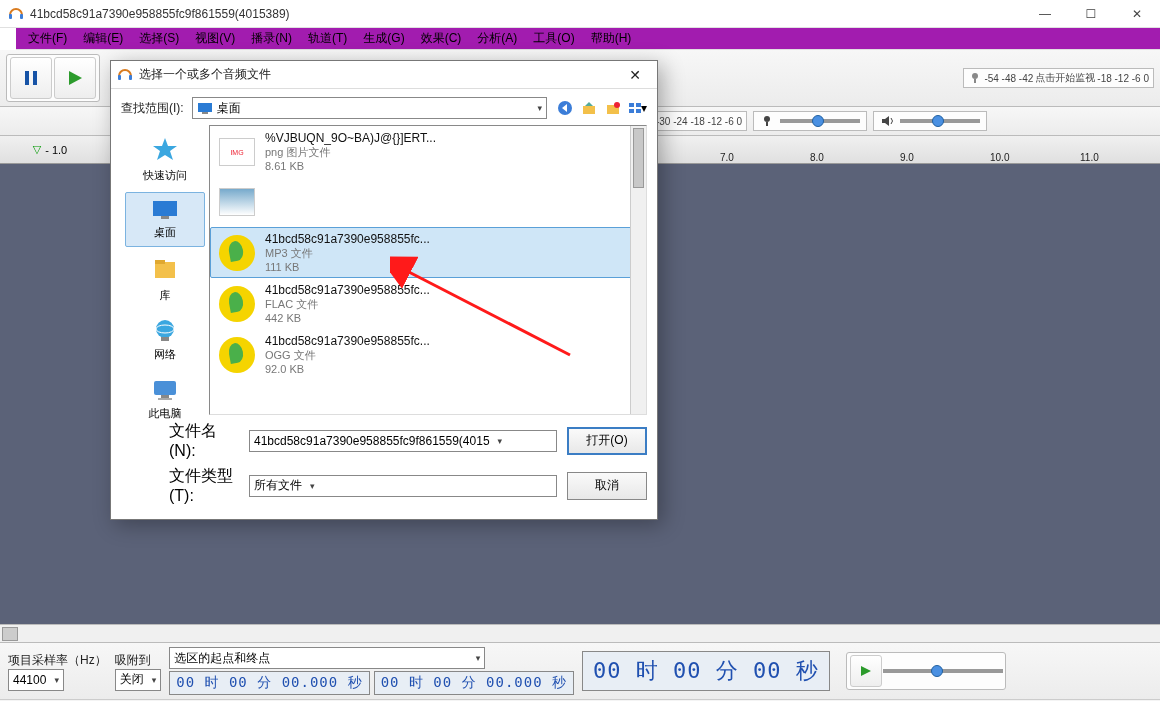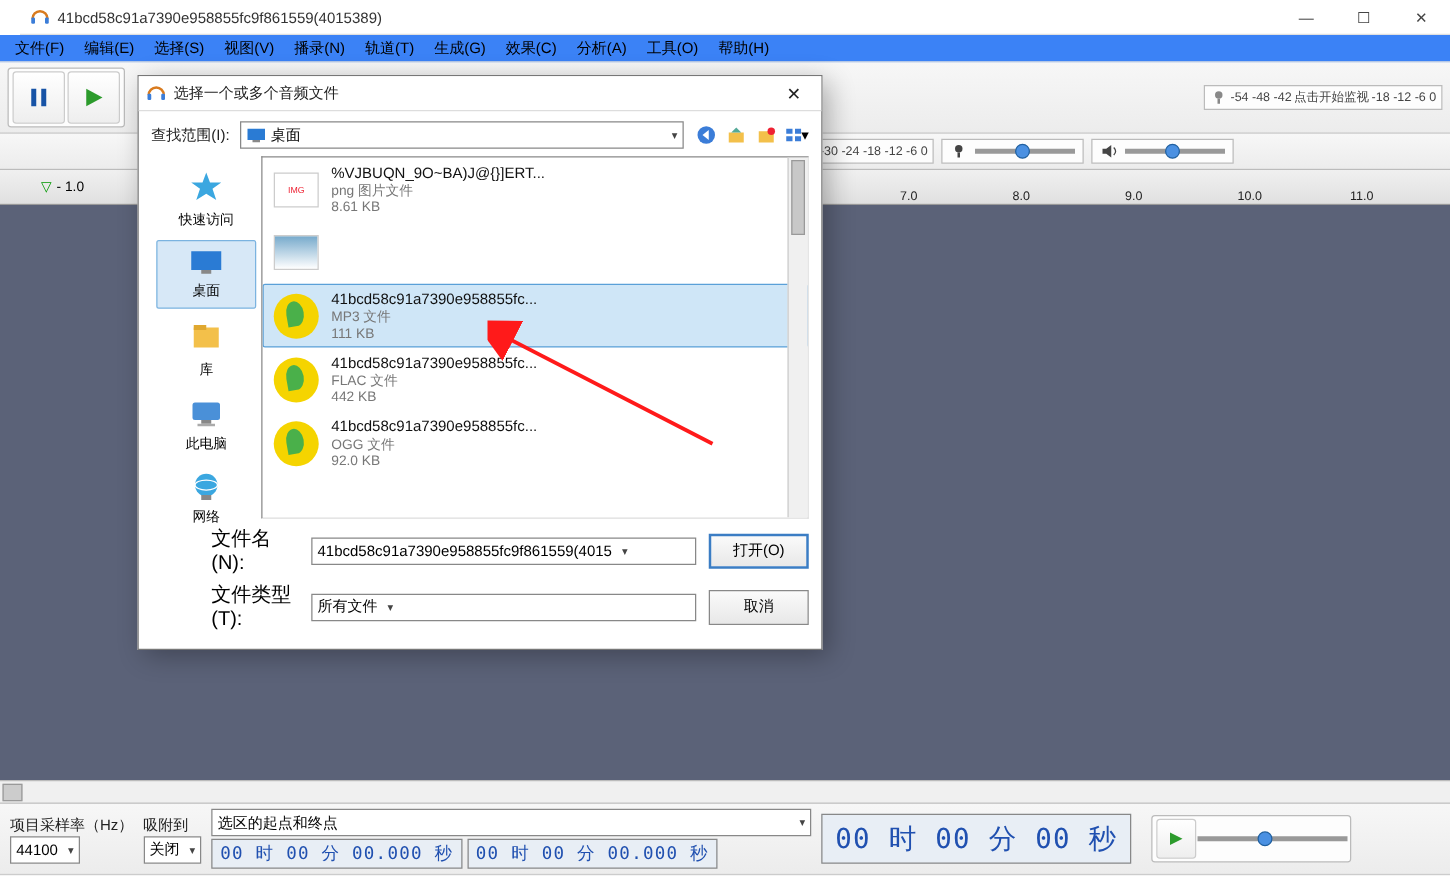--- a/index.html
+++ b/index.html
@@ -1,24 +1,24 @@
 <!DOCTYPE html>
 <html><head>
 <meta charset="utf-8">
 <style>
 * { margin: 0; padding: 0; box-sizing: border-box; font-family: "Microsoft YaHei", "Segoe UI", sans-serif; }
 body { background: #fff; width: 1160px; height: 701px; overflow: hidden; position: relative; font-size: 12px; }
 
-.titlebar { height: 28px; background: #fff; display: flex; align-items: center; padding: 0 0 0 8px; border-bottom: 1px solid #e0e0e0; margin-left: 16px; }
+.titlebar { height: 28px; background: #fff; display: flex; align-items: center; padding: 0 0 0 8px; border-bottom: 1px solid #e0e0e0; }
 .titlebar .app-icon { width: 16px; height: 16px; margin-right: 6px; }
 .titlebar .title { flex: 1; color: #333; font-size: 12px; }
 .titlebar .win-controls { display: flex; }
 .titlebar .win-controls div { width: 46px; height: 28px; display: flex; align-items: center; justify-content: center; color: #444; }
 
-.menubar { height: 22px; background: #3b82f6; display: flex; align-items: flex-start; padding: 0 4px; border-bottom: 1px solid #e0e0e0; font-size: 12px; }
+.menubar { height: 22px; background: #a21caf; display: flex; align-items: flex-start; padding: 0 4px; border-bottom: 1px solid #e0e0e0; font-size: 12px; margin-left: 16px; }
 .menubar span { padding: 2px 8px; }
 
 .toolbar-area { background: linear-gradient(#f7f7f7, #ececec); border-bottom: 1px solid #bbb; padding: 4px 6px; display: flex; flex-wrap: wrap; align-items: center; gap: 4px; }
 .toolbar-group { display: inline-flex; align-items: center; border: 1px solid #bbb; border-radius: 3px; background: #fdfdfd; padding: 2px; margin-right: 4px; }
 .tbtn { width: 32px; height: 32px; display: flex; align-items: center; justify-content: center; border: 1px solid #ccc; border-radius: 3px; background: linear-gradient(#fff, #eee); margin: 0 1px; }
 .tbtn.big { width: 42px; height: 42px; }
 .tbtn svg { display: block; }
 
 .meter-area { display: flex; align-items: center; gap: 6px; font-size: 10px; color: #444; }
 .meter { display: inline-flex; align-items: center; gap: 2px; border: 1px solid #bbb; padding: 2px 4px; background: #fdfdfd; }
@@ -196,21 +196,21 @@
       </div>
   </div>
   <div>
     <div class="field-label">吸附到</div>
     <div class="combo">
         <span>关闭</span>
         <span class="arrow">▾</span>
       </div>
   </div>
   <div style="flex:0 0 auto;">
-    <div class="combo" style="width:480px">
+    <div class="combo" style="width:316px">
         <span>选区的起点和终点</span>
         <span class="arrow" style="margin-left:auto">▾</span>
       </div>
     <div style="display:flex; gap:4px; margin-top:2px;">
       <div class="timereadout">00 时 00 分 00.000 秒</div>
       <div class="timereadout">00 时 00 分 00.000 秒</div>
     </div>
   </div>
   <div class="timereadout big">00 时 00 分 00 秒</div>
   <div class="toolbar-group" style="margin-left:8px;">
@@ -294,33 +294,33 @@
         </div>
         <div class="place">
           <svg width="28" height="28">
               <rect x="4" y="6" width="20" height="16" fill="#f3c04a"></rect>
               <rect x="4" y="4" width="10" height="4" fill="#e0a830"></rect>
             </svg>
           <div>库</div>
         </div>
         <div class="place">
           <svg width="28" height="24">
+              <circle cx="14" cy="10" r="9" fill="#3ba7e0"></circle>
+              <ellipse cx="14" cy="10" rx="9" ry="4" fill="none" stroke="#fff"></ellipse>
+              <rect x="10" y="18" width="8" height="4" fill="#888"></rect>
+            </svg>
+          <div>网络</div>
+        </div>
+        <div class="place">
+          <svg width="28" height="24">
               <rect x="3" y="3" width="22" height="14" fill="#4a90d8" rx="2"></rect>
               <rect x="10" y="17" width="8" height="3" fill="#888"></rect>
               <rect x="7" y="20" width="14" height="2" fill="#aaa"></rect>
             </svg>
           <div>此电脑</div>
-        </div>
-        <div class="place">
-          <svg width="28" height="24">
-              <circle cx="14" cy="10" r="9" fill="#3ba7e0"></circle>
-              <ellipse cx="14" cy="10" rx="9" ry="4" fill="none" stroke="#fff"></ellipse>
-              <rect x="10" y="18" width="8" height="4" fill="#888"></rect>
-            </svg>
-          <div>网络</div>
         </div>
       </div>
       <div class="filelist">
         <div class="file-item">
           <div class="file-thumb">
               <div style="width:36px;height:28px;background:#fff;border:1px solid #ccc;display:flex;align-items:center;justify-content:center;font-size:7px;color:#e23">IMG</div>
             </div>
           <div class="file-info">
             <div class="fname">%VJBUQN_9O~BA)J@{}]ERT...</div>
             <div class="ftype">png 图片文件</div>

